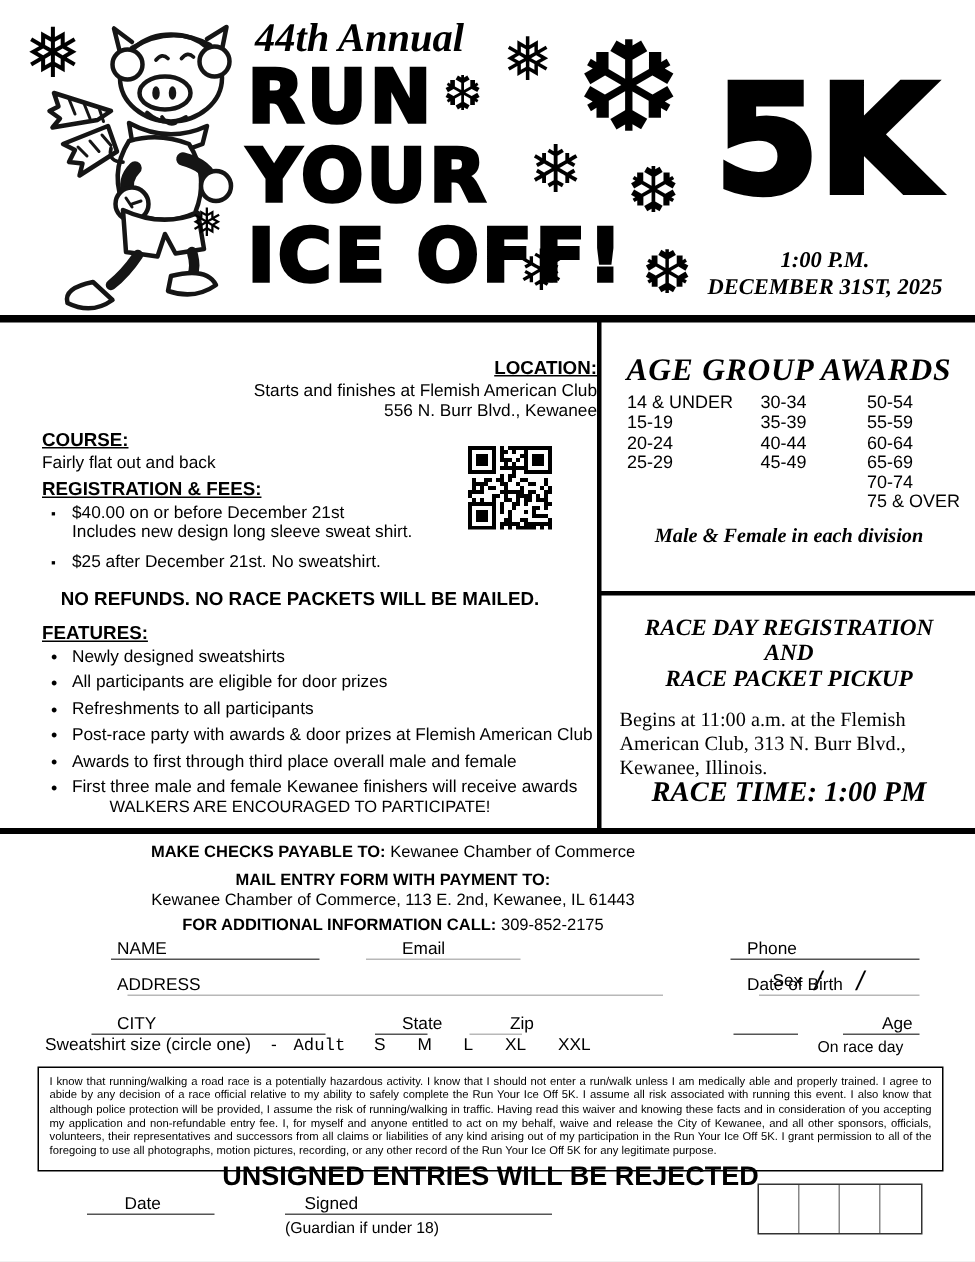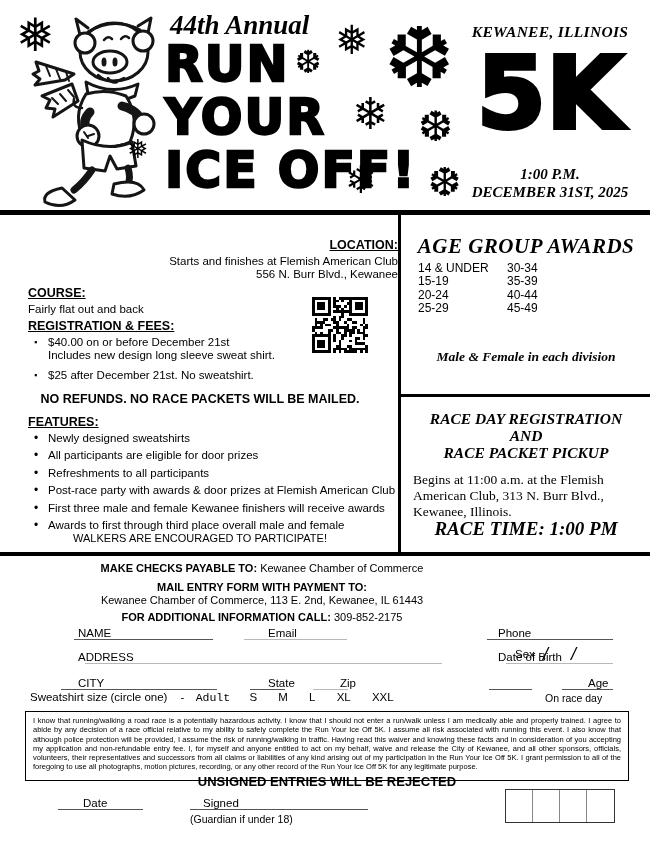--- a/index.html
+++ b/index.html
@@ -54,21 +54,21 @@
   .fline{position:absolute;height:1px;background:#555;}
   .fline.light{background:#b8b8b8;}
   .slash{position:absolute;font-size:18px;font-style:italic;}
   .sweat{position:absolute;left:30px;top:691px;font-size:11.5px;}
   .sweat span{display:inline-block;}
   .small-note{position:absolute;font-size:10.5px;}
   
   .waiver{position:absolute;left:25px;top:711px;width:588px;height:60px;
     border:1.5px solid #000;padding:4px 7px 4px 7px;}
   .waiver p{margin:0;font-size:7.5px;line-height:9.3px;text-align:justify;}
-  .waiver .unsigned{text-align:center;font-weight:bold;font-size:13px;margin-top:2px;}
+  .waiver .unsigned{text-align:center;font-weight:bold;font-size:18px;margin-top:2px;}
   
   .bib{position:absolute;left:505px;top:789px;width:108px;height:32px;
     border:1.5px solid #333;display:grid;grid-template-columns:repeat(4,1fr);}
   .bib div{border-right:1px solid #888;}
   .bib div:last-child{border-right:none;}
 </style>
 </head>
 <body>
 
 <div class="page">
@@ -118,21 +118,20 @@
   <span class="sf" style="left:345px;top:161px;font-size:38px;">❄</span>
   <span class="sf" style="left:428px;top:162px;font-size:40px;">❆</span>
 
   <div class="annual">44th Annual</div>
   <div class="big-title">
     <div>RUN</div>
     <div>YOUR</div>
     <div>ICE OFF!</div>
   </div>
 
-  <div class="head-right hr-city abs">KEWANEE, ILLINOIS</div>
   <div class="head-right hr-5k abs">5K</div>
   <div class="head-right hr-time abs">1:00 P.M.</div>
   <div class="head-right hr-date abs">DECEMBER 31ST, 2025</div>
 
   <div class="rule" style="left:0;top:210px;width:650px;height:5px;"></div>
 
   <div class="sec" style="top:239px;text-align:right;">
     <div class="sec-h">LOCATION:</div>
     <div class="indent">Starts and finishes at Flemish American Club</div>
     <div class="indent">556 N. Burr Blvd., Kewanee</div>
@@ -391,40 +390,48 @@
     </svg>
 
   <div class="centerline" style="top:392px;">NO REFUNDS.  NO RACE PACKETS WILL BE MAILED.</div>
 
   <div class="sec" style="top:416px;">
     <div class="sec-h">FEATURES:</div>
     <div class="blt fblt">Newly designed sweatshirts</div>
     <div class="blt fblt">All participants are eligible for door prizes</div>
     <div class="blt fblt">Refreshments to all participants</div>
     <div class="blt fblt">Post-race party with awards &amp; door prizes at Flemish American Club</div>
+    <div class="blt fblt">Awards to first through third place overall male and female</div>
     <div class="blt fblt">First three male and female Kewanee finishers will receive awards</div>
-    <div class="blt fblt">Awards to first through third place overall male and female</div>
   </div>
 
   <div class="abs" style="left:10px;top:532px;width:380px;text-align:center;font-size:11px;">WALKERS ARE ENCOURAGED TO PARTICIPATE!</div>
 
   <div class="rule" style="left:398px;top:212px;width:3px;height:341px;"></div>
 
   <div class="age-title">AGE GROUP AWARDS</div>
   <div class="age-col" style="left:418px;top:262px;">
     <div>14 &amp; UNDER</div>
     <div>15-19</div>
     <div>20-24</div>
     <div>25-29</div>
   </div>
   <div class="age-col" style="left:507px;top:262px;">
     <div>30-34</div>
     <div>35-39</div>
     <div>40-44</div>
     <div>45-49</div>
+  </div>
+  <div class="age-col" style="left:578px;top:262px;">
+    <div>50-54</div>
+    <div>55-59</div>
+    <div>60-64</div>
+    <div>65-69</div>
+    <div>70-74</div>
+    <div>75 &amp; OVER</div>
   </div>
   <div class="age-note">
     <div>Male &amp; Female in each division</div>
   </div>
 
   <div class="rule" style="left:398px;top:394px;width:252px;height:3px;"></div>
 
   <div class="rd-title">
     <div>RACE DAY REGISTRATION</div>
     <div>AND</div>

